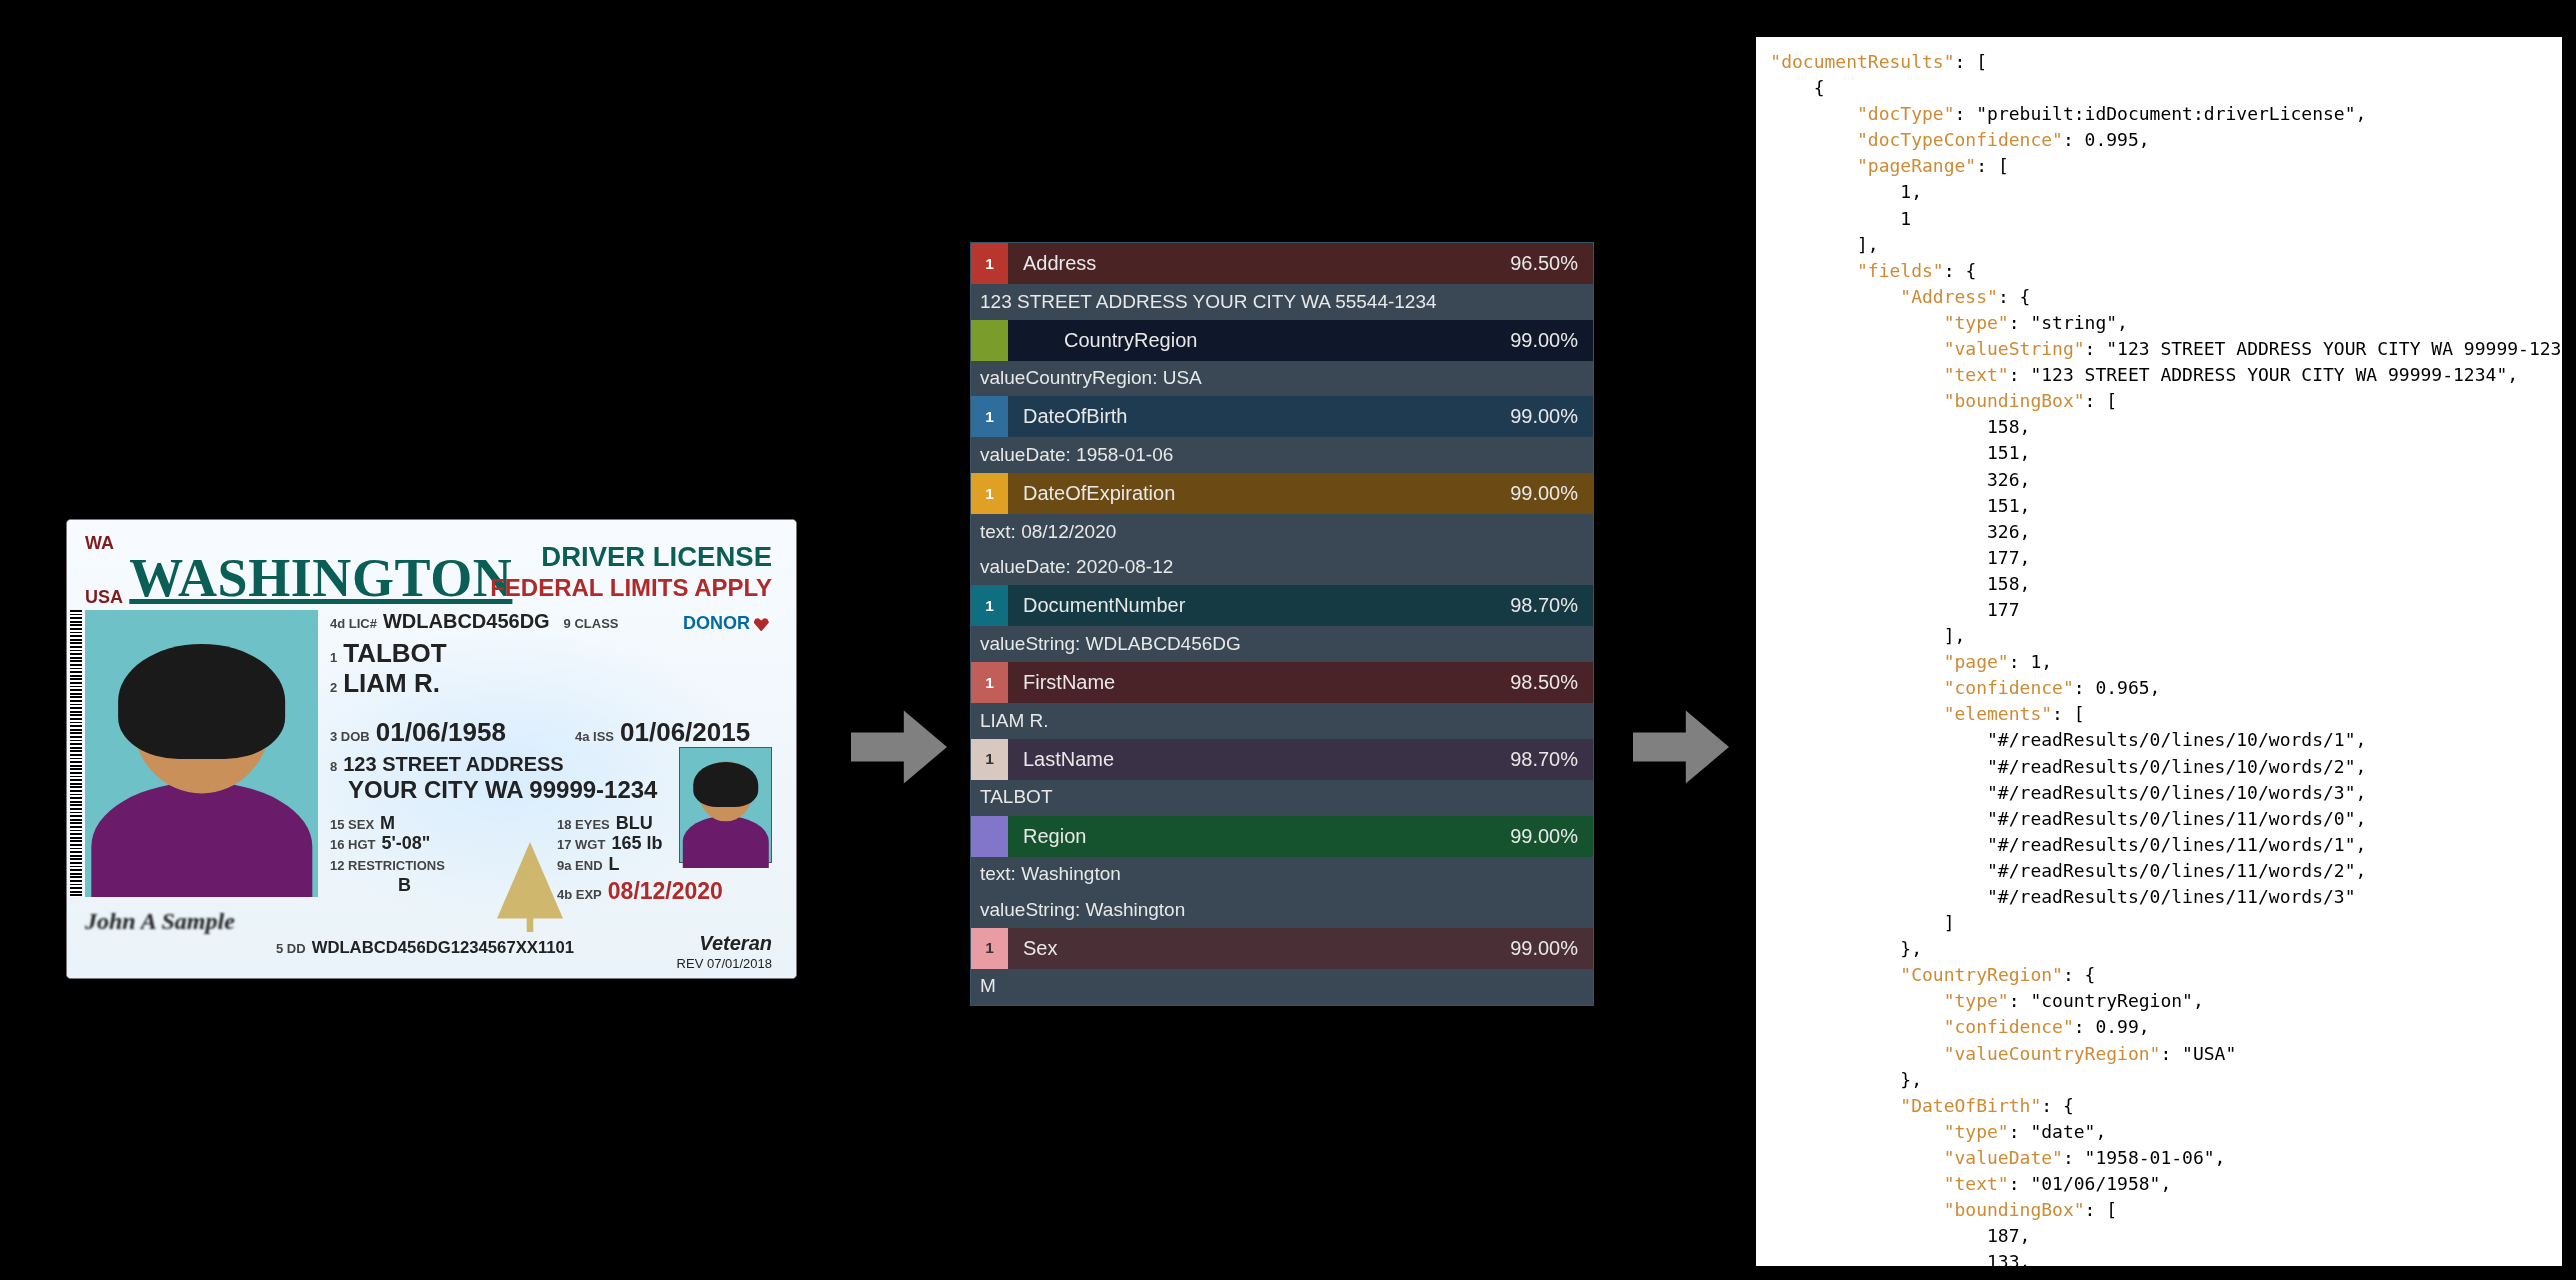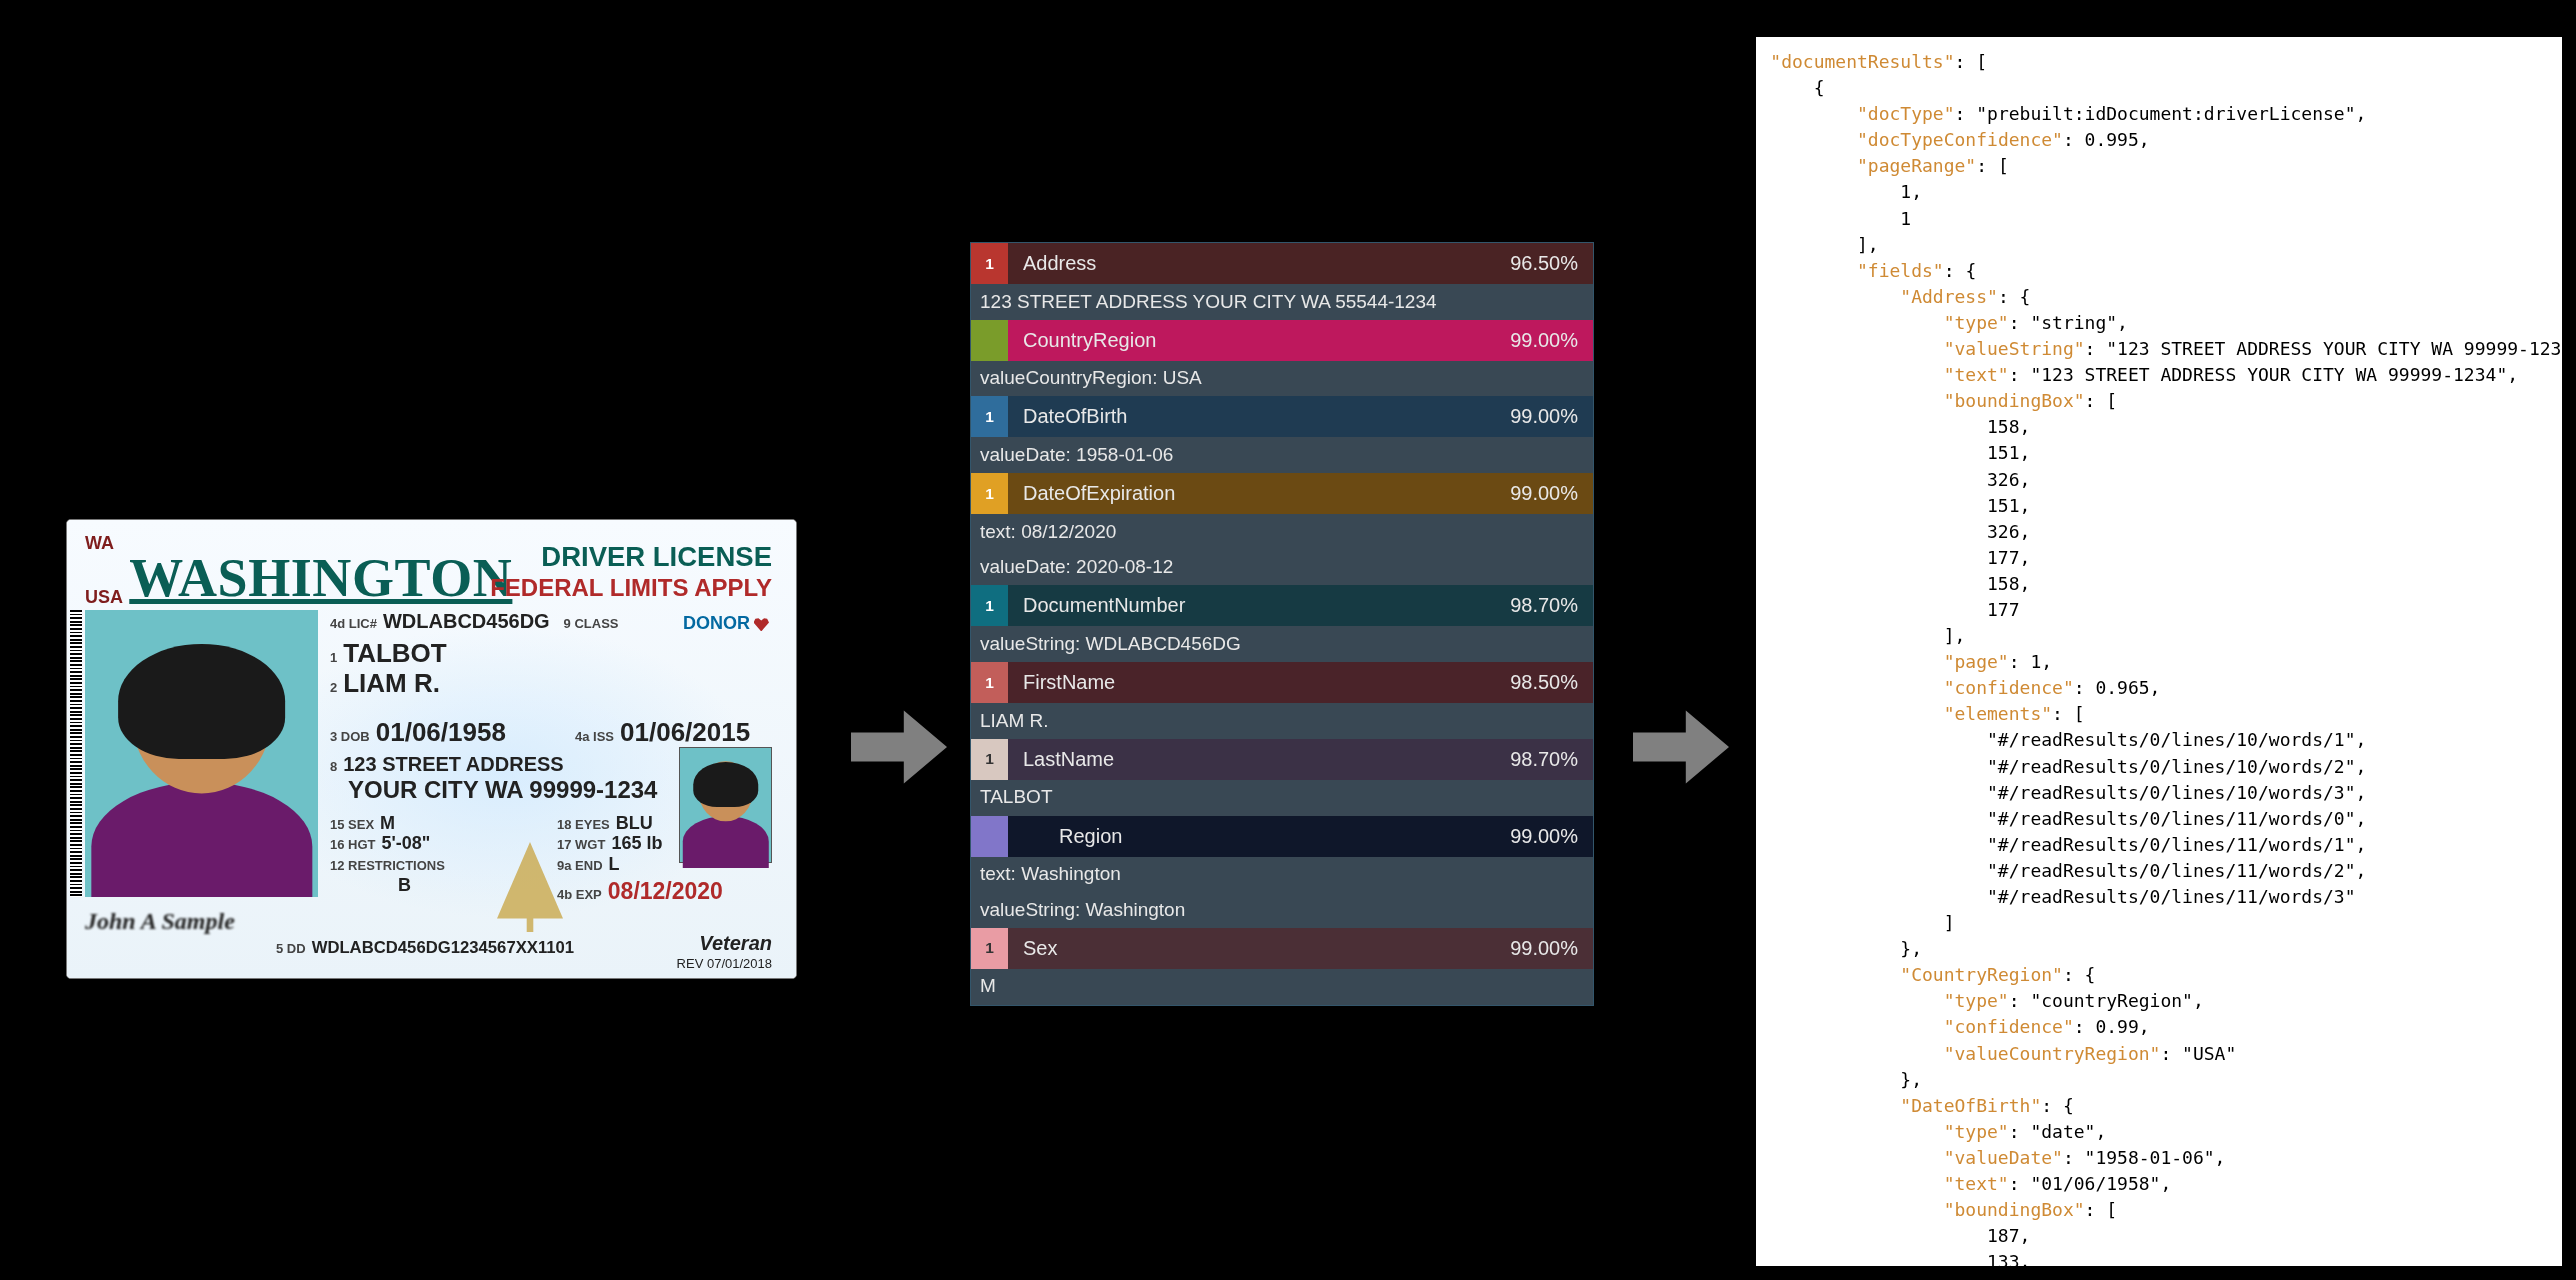--- a/index.html
+++ b/index.html
@@ -48,27 +48,27 @@
 .panel{position:absolute;left:970px;top:242px;width:624px;background:#2e3b45;border:1.8px solid #33566b;color:#e8e8e8;font-size:20px;}
 .row-head{display:flex;align-items:center;height:41px;}
 .swatch{width:37px;height:100%;display:flex;align-items:center;justify-content:center;color:#fff;font-weight:700;font-size:15.5px;}
 .row-head .name{flex:1;padding-left:15px;font-weight:400;}
 .row-head .conf{padding-right:15px;font-weight:400;}
 .row-detail{padding:6px 9px 6px 9px;font-size:19px;color:#e8e8e8;background:#394854;line-height:1.5;}
 .row-detail.tight{padding-top:3.6px;padding-bottom:3.6px;}
 
 
 .h-address{background:#4a2324;}
-.h-country{background:#be185d;}
+.h-country{background:#0f172a;gap:41px;}
 .h-dob{background:#1f3b52;}
 .h-doe{background:#6b4a13;}
 .h-docnum{background:#163a43;}
 .h-first{background:#4a2329;}
 .h-last{background:#3b3146;}
-.h-region{background:#0f172a;gap:36px;}
+.h-region{background:#14532d;}
 .h-sex{background:#4b2f36;}
 
 
 .s-address{background:#b9362f;}
 .s-country{background:#7a9c2a;}
 .s-dob{background:#2f6d9c;}
 .s-doe{background:#e0a024;}
 .s-docnum{background:#0f6e80;}
 .s-first{background:#c25e5a;}
 .s-last{background:#d8c8c0;color:#333;}

